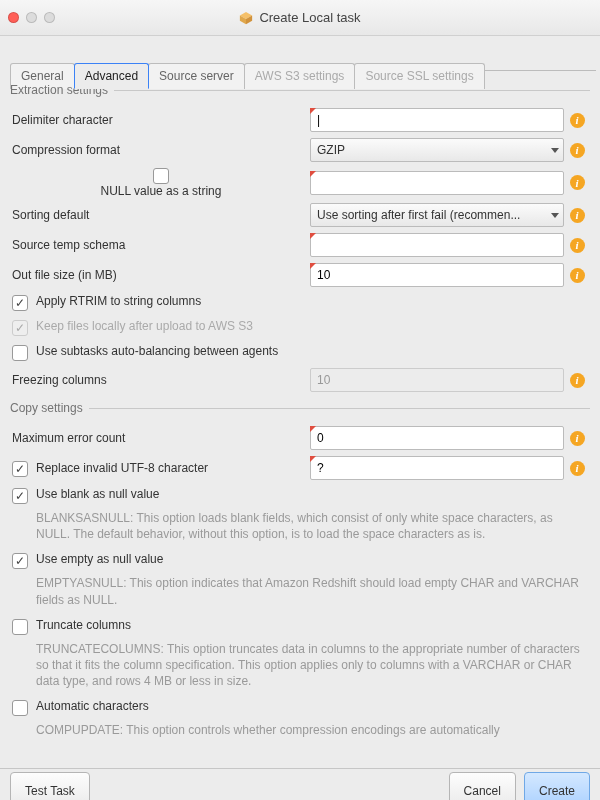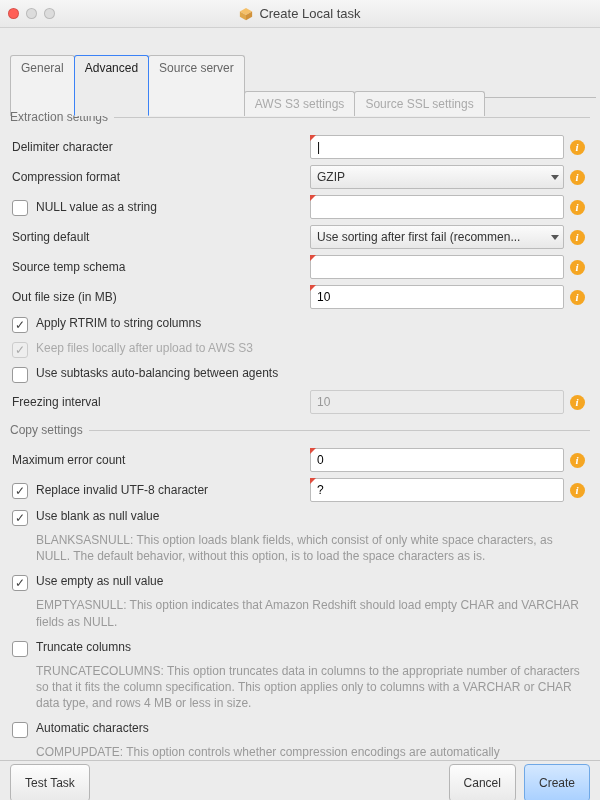--- a/index.html
+++ b/index.html
@@ -6,21 +6,21 @@
   html, body { margin: 0; padding: 0; }
   body {
     width: 600px; height: 800px;
     font-family: "Helvetica Neue", Arial, sans-serif;
     font-size: 12px;
     background: #ececec;
     color: #333;
     overflow: hidden;
   }
   .titlebar {
-    height: 28px;
+    height: 36px;
     display: flex; align-items: center;
     padding: 0 8px;
     position: relative;
     background: linear-gradient(#f6f6f6,#e8e8e8);
     border-bottom: 1px solid #d0d0d0;
   }
   .tl-buttons { display:flex; gap:7px; }
   .tl-btn { width:11px; height:11px; border-radius:50%; border:1px solid rgba(0,0,0,.15);}
   .tl-close { background:#ff5f57; }
   .tl-min, .tl-max { background:#dcdcdc; }
@@ -51,21 +51,21 @@
     top:19px;
     color:#666;
     border-radius:3px 3px 0 0;
   }
   .tab.active {
     background:#ececec;
     border:1px solid #3b82f6;
     border-bottom:1px solid #ececec;
     color:#222; z-index:2;text-align:center;
   }
-  .tab.disabled { color:#aaa;margin-top:36px; }
+  .tab.disabled { color:#aaa; }
   .panel {
     flex:1; overflow-y:auto;
     padding: 8px 6px 8px 0;
     position:relative;
   }
   .panel::-webkit-scrollbar { width:14px; }
   .panel::-webkit-scrollbar-thumb { background:#c0c0c0; border-radius:7px; border:3px solid #ececec;}
   fieldset {
     border:none; border-top:1px solid #c8c8c8;
     margin:4px 0 6px 0; padding:8px 0 0 0;
@@ -188,21 +188,21 @@
         <div class="field-col">
           <div class="select">
             <span class="sel-text">GZIP</span>
             <span class="chev"></span>
           </div>
         </div>
         <div class="info-col"><span class="info">i</span></div>
       </div>
 
       <div class="row">
-        <div class="label-col" style="display:flex;align-items:center;gap:8px;">
+        <div class="label-col" style="display:flex;align-items:center;gap:0;flex-direction:column;">
           <span class="check"></span>
           <span>NULL value as a string</span>
         </div>
         <div class="field-col">
             <span class="req" style="width:100%"><input type="text" value="" style=""></span>
           </div>
         <div class="info-col"><span class="info">i</span></div>
       </div>
 
       <div class="row">
@@ -239,21 +239,21 @@
       <div class="check-row">
         <span class="check checked disabled"></span>
         <span class="check-label disabled">Keep files locally after upload to AWS S3</span>
       </div>
       <div class="check-row">
         <span class="check"></span>
         <span class="check-label">Use subtasks auto-balancing between agents</span>
       </div>
 
       <div class="row">
-        <div class="label-col">Freezing interval</div>
+        <div class="label-col">Freezing columns</div>
         <div class="field-col">
             <input type="text" disabled="" value="10" style="">
           </div>
         <div class="info-col"><span class="info">i</span></div>
       </div>
     </fieldset>
 
     <fieldset>
       <legend>Copy settings</legend>
 

